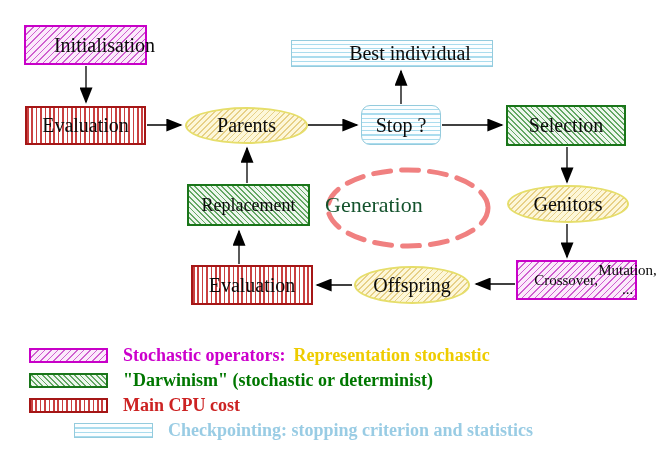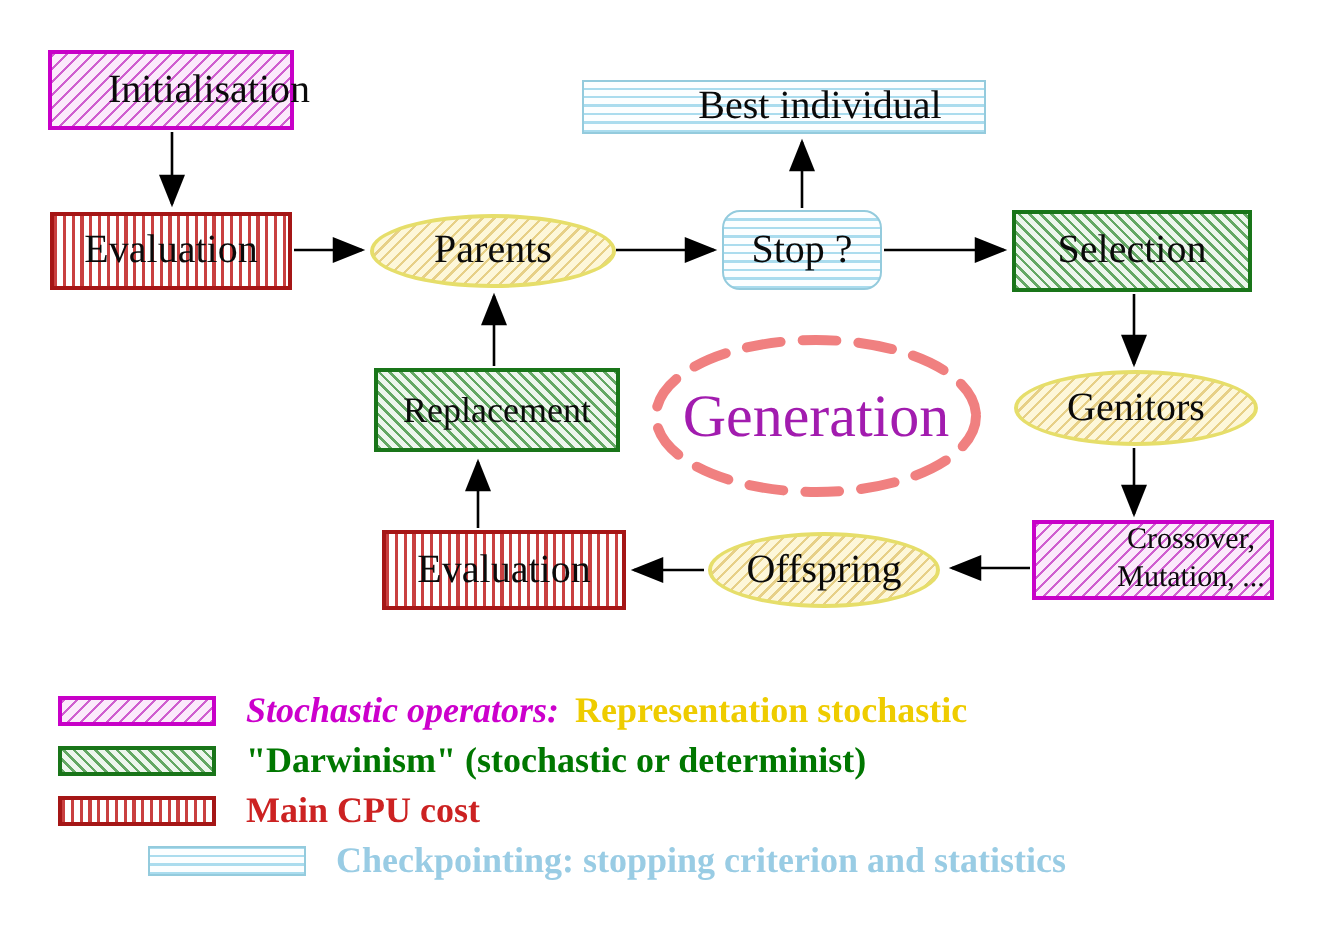--- a/index.html
+++ b/index.html
@@ -31,28 +31,28 @@
     background:repeating-linear-gradient(0deg,#aadcee 0 1.2px,#fbfeff 1.2px 4.2px);
   }
   .p-yellow{
     border:2px solid #e6de6a;
     background:repeating-linear-gradient(135deg,#e7d087 0 1.2px,#fdf7d9 1.2px 4.2px);
   }
   .ellipse{border-radius:50%;}
   .rounded{border-radius:9px;}
   .small-text{font-size:15px;line-height:1.25;}
   .gen-label{
-    position:absolute;left:325px;top:192px;width:166px;text-align:center;
-    font-size:30px;color:#a21caf;
+    position:absolute;left:325px;top:192px;width:166px;
+    font-size:22px;color:#14532d;
   }
   
   .legend-row{position:absolute;left:29px;height:18px;display:flex;align-items:center;}
   .swatch{display:inline-block;width:79px;height:15px;box-sizing:border-box;flex:0 0 auto;}
   .legend-text{margin-left:15px;font-size:18px;font-weight:bold;white-space:nowrap;}
-  .t-magenta{color:#cc00cc;font-style:italic;}
+  .t-magenta{color:#cc00cc;}
   .t-gold{color:#eecc00;margin-left:8px;}
   .t-green{color:#007700;}
   .t-red{color:#cc2222;}
   .t-blue{color:#99cce4;}
 </style>
 </head>
 <body>
 
 <div class="stage">
 
@@ -89,21 +89,21 @@
   <div class="node rounded p-cyan" style="left:361px;top:105px;width:80px;height:40px;">Stop ?</div>
 
   <div class="node p-green" style="left:506px;top:105px;width:120px;height:41px;">Selection</div>
 
   <div class="node p-green" style="left:187px;top:184px;width:123px;height:42px;font-size:18px;">Replacement</div>
 
   <div class="node ellipse p-yellow" style="left:507px;top:185px;width:122px;height:38px;">Genitors</div>
 
   <div class="gen-label">Generation</div>
 
-  <div class="node p-magenta small-text" style="left:516px;top:260px;width:121px;height:40px;flex-direction:column;">
+  <div class="node p-magenta small-text" style="left:516px;top:260px;width:121px;height:40px;flex-direction:row;">
     <span>Crossover,</span>
     <span>Mutation, ...</span>
   </div>
 
   <div class="node ellipse p-yellow" style="left:354px;top:266px;width:116px;height:38px;">Offspring</div>
 
   <div class="node p-red" style="left:191px;top:265px;width:122px;height:40px;">Evaluation</div>
 
   <div class="legend-row" style="top:346px;">
     <span class="swatch p-magenta"></span>

